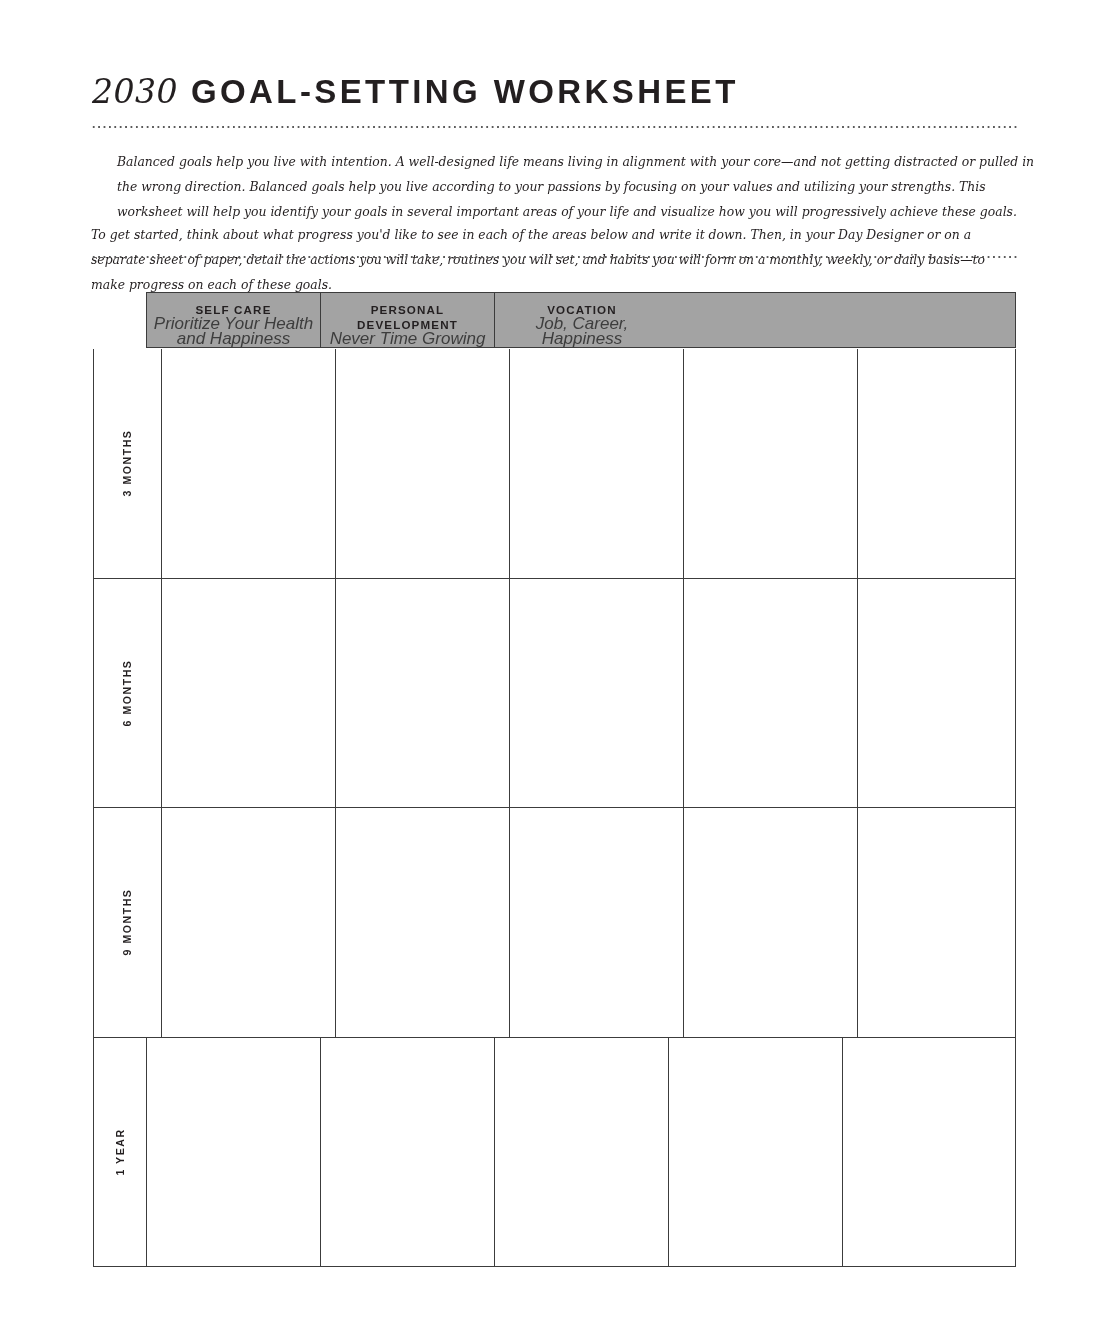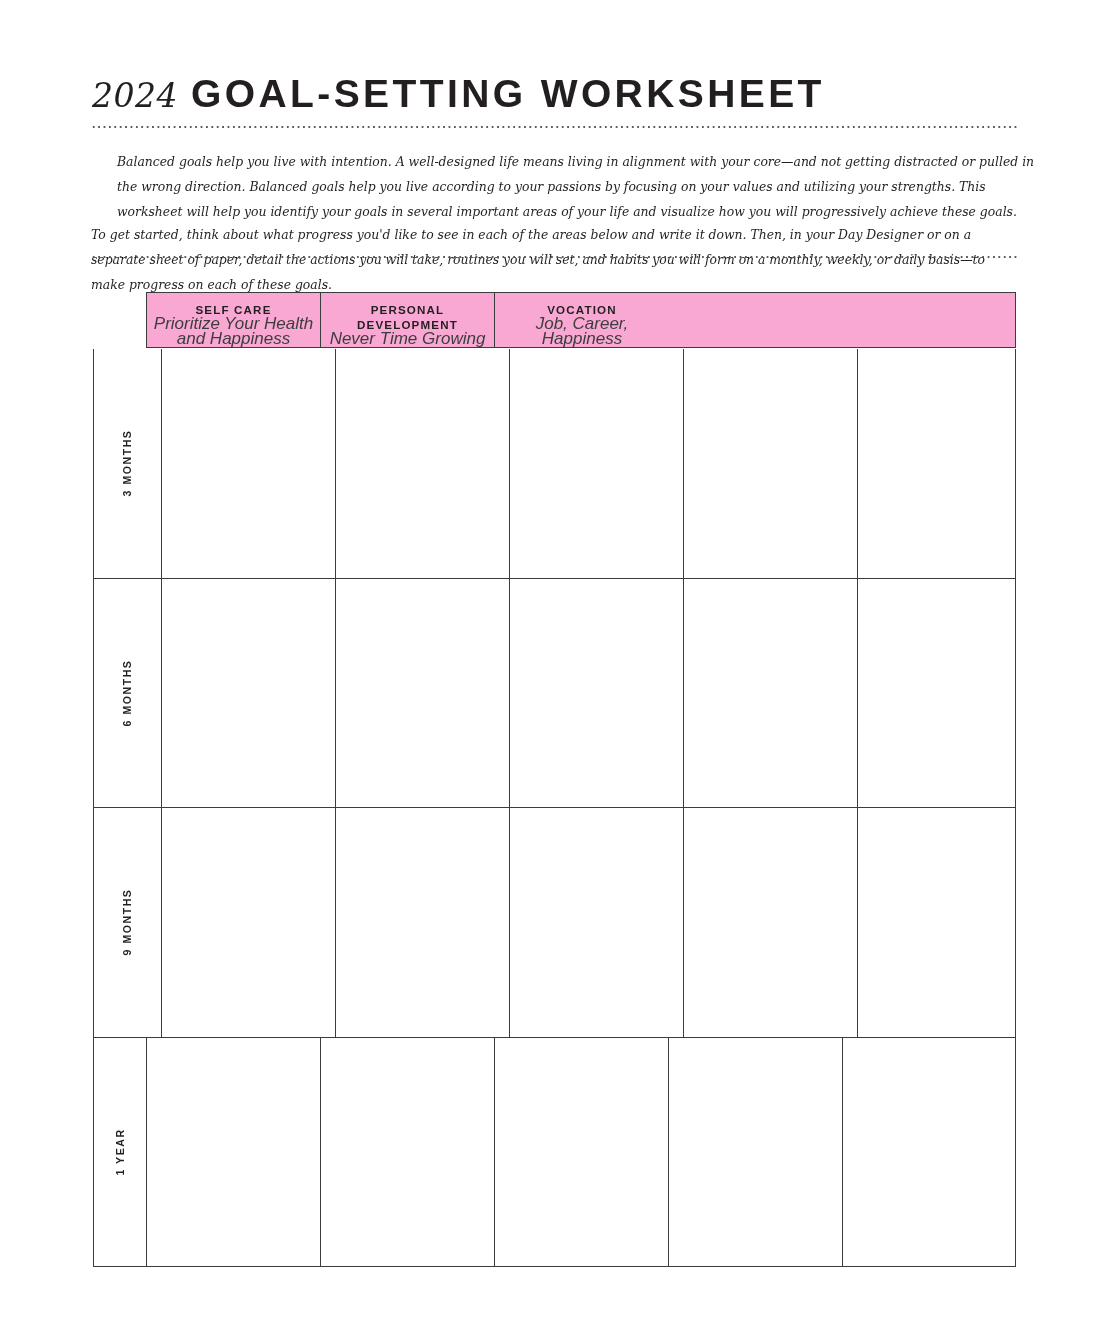--- a/index.html
+++ b/index.html
@@ -30,21 +30,21 @@
     font-style: italic;
     font-weight: 400;
     font-size: 33px;
     letter-spacing: 0.5px;
     color: #231f20;
     margin-right: 13px;
   }
   .title-main {
     font-family: "Liberation Sans", sans-serif;
     font-weight: 700;
-    font-size: 39px;
+    font-size: 33px;
     letter-spacing: 3.4px;
     color: #231f20;
   }
 
   
   .dotted-rule {
     position: absolute;
     left: 91px;
     width: 926px;
     height: 2px;
@@ -87,21 +87,21 @@
     left: 53px;
     top: 0;
     width: 870px;
     height: 56px;
     display: flex;
     border-top: 1.4px solid #3c3c3c;
     border-bottom: 1.4px solid #3c3c3c;
     border-left: 1.4px solid #3c3c3c;
     border-right: 1.4px solid #3c3c3c;
     box-sizing: border-box;
-    background: #f9a8d4;
+    background: #a3a3a3;
   }
   .head-cell {
     flex: 0 0 174px;
     box-sizing: border-box;
     border-right: 1.4px solid #3c3c3c;
     display: flex;
     flex-direction: column;
     align-items: center;
     justify-content: flex-start;
     padding-top: 9px;
@@ -169,21 +169,21 @@
     flex: 0 0 174px;
     box-sizing: border-box;
     border-right: 1.4px solid #3c3c3c;
   }
   .body-cell:last-child { border-right: none; }
 </style>
 </head>
 <body>
 
 <div class="title-row">
-  <span class="title-year">2024</span>
+  <span class="title-year">2030</span>
   <span class="title-main">GOAL-SETTING WORKSHEET</span>
 </div>
 
 <div class="dotted-rule" id="rule-top"></div>
 
 <p class="intro" id="intro-1">Balanced goals help you live with intention. A well-designed life means living in alignment with your core—and not getting distracted or pulled in the wrong direction. Balanced goals help you live according to your passions by focusing on your values and utilizing your strengths. This worksheet will help you identify your goals in several important areas of your life and visualize how you will progressively achieve these goals.</p>
 <p class="intro" id="intro-2">To get started, think about what progress you'd like to see in each of the areas below and write it down. Then, in your Day Designer or on a separate sheet of paper, detail the actions you will take, routines you will set, and habits you will form on a monthly, weekly, or daily basis—to make progress on each of these goals.</p>
 
 <div class="dotted-rule" id="rule-bottom"></div>
 

